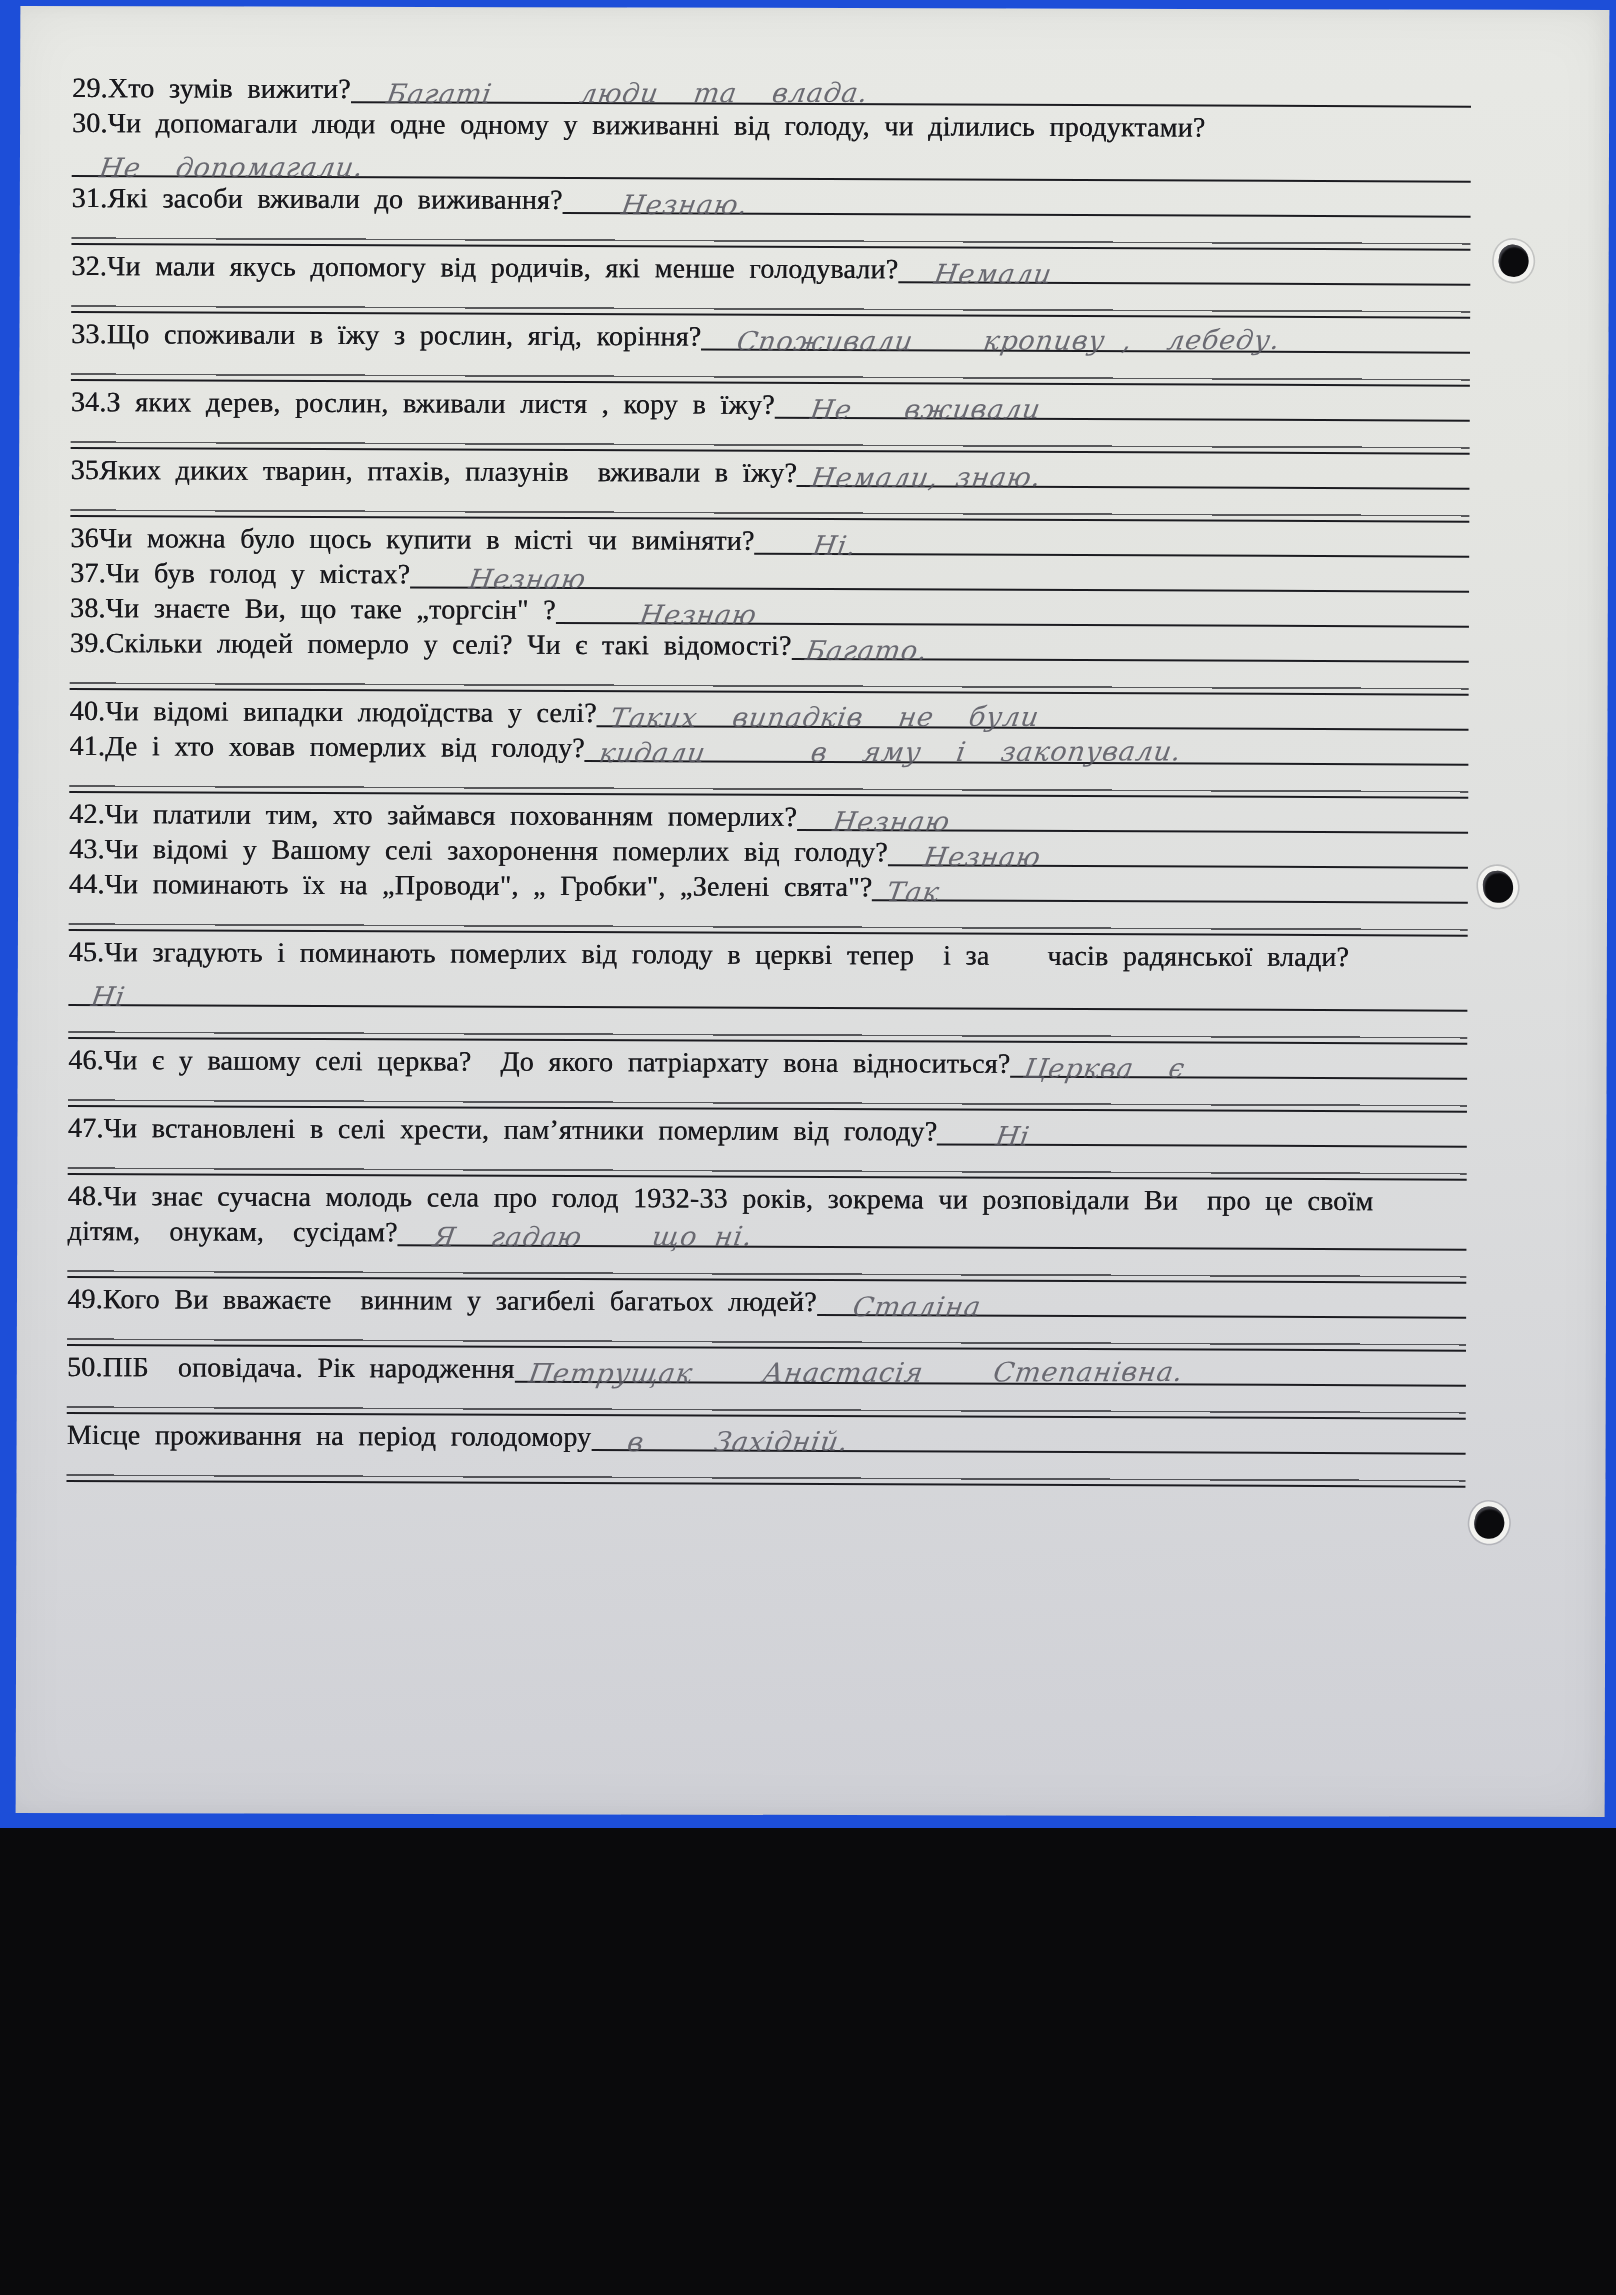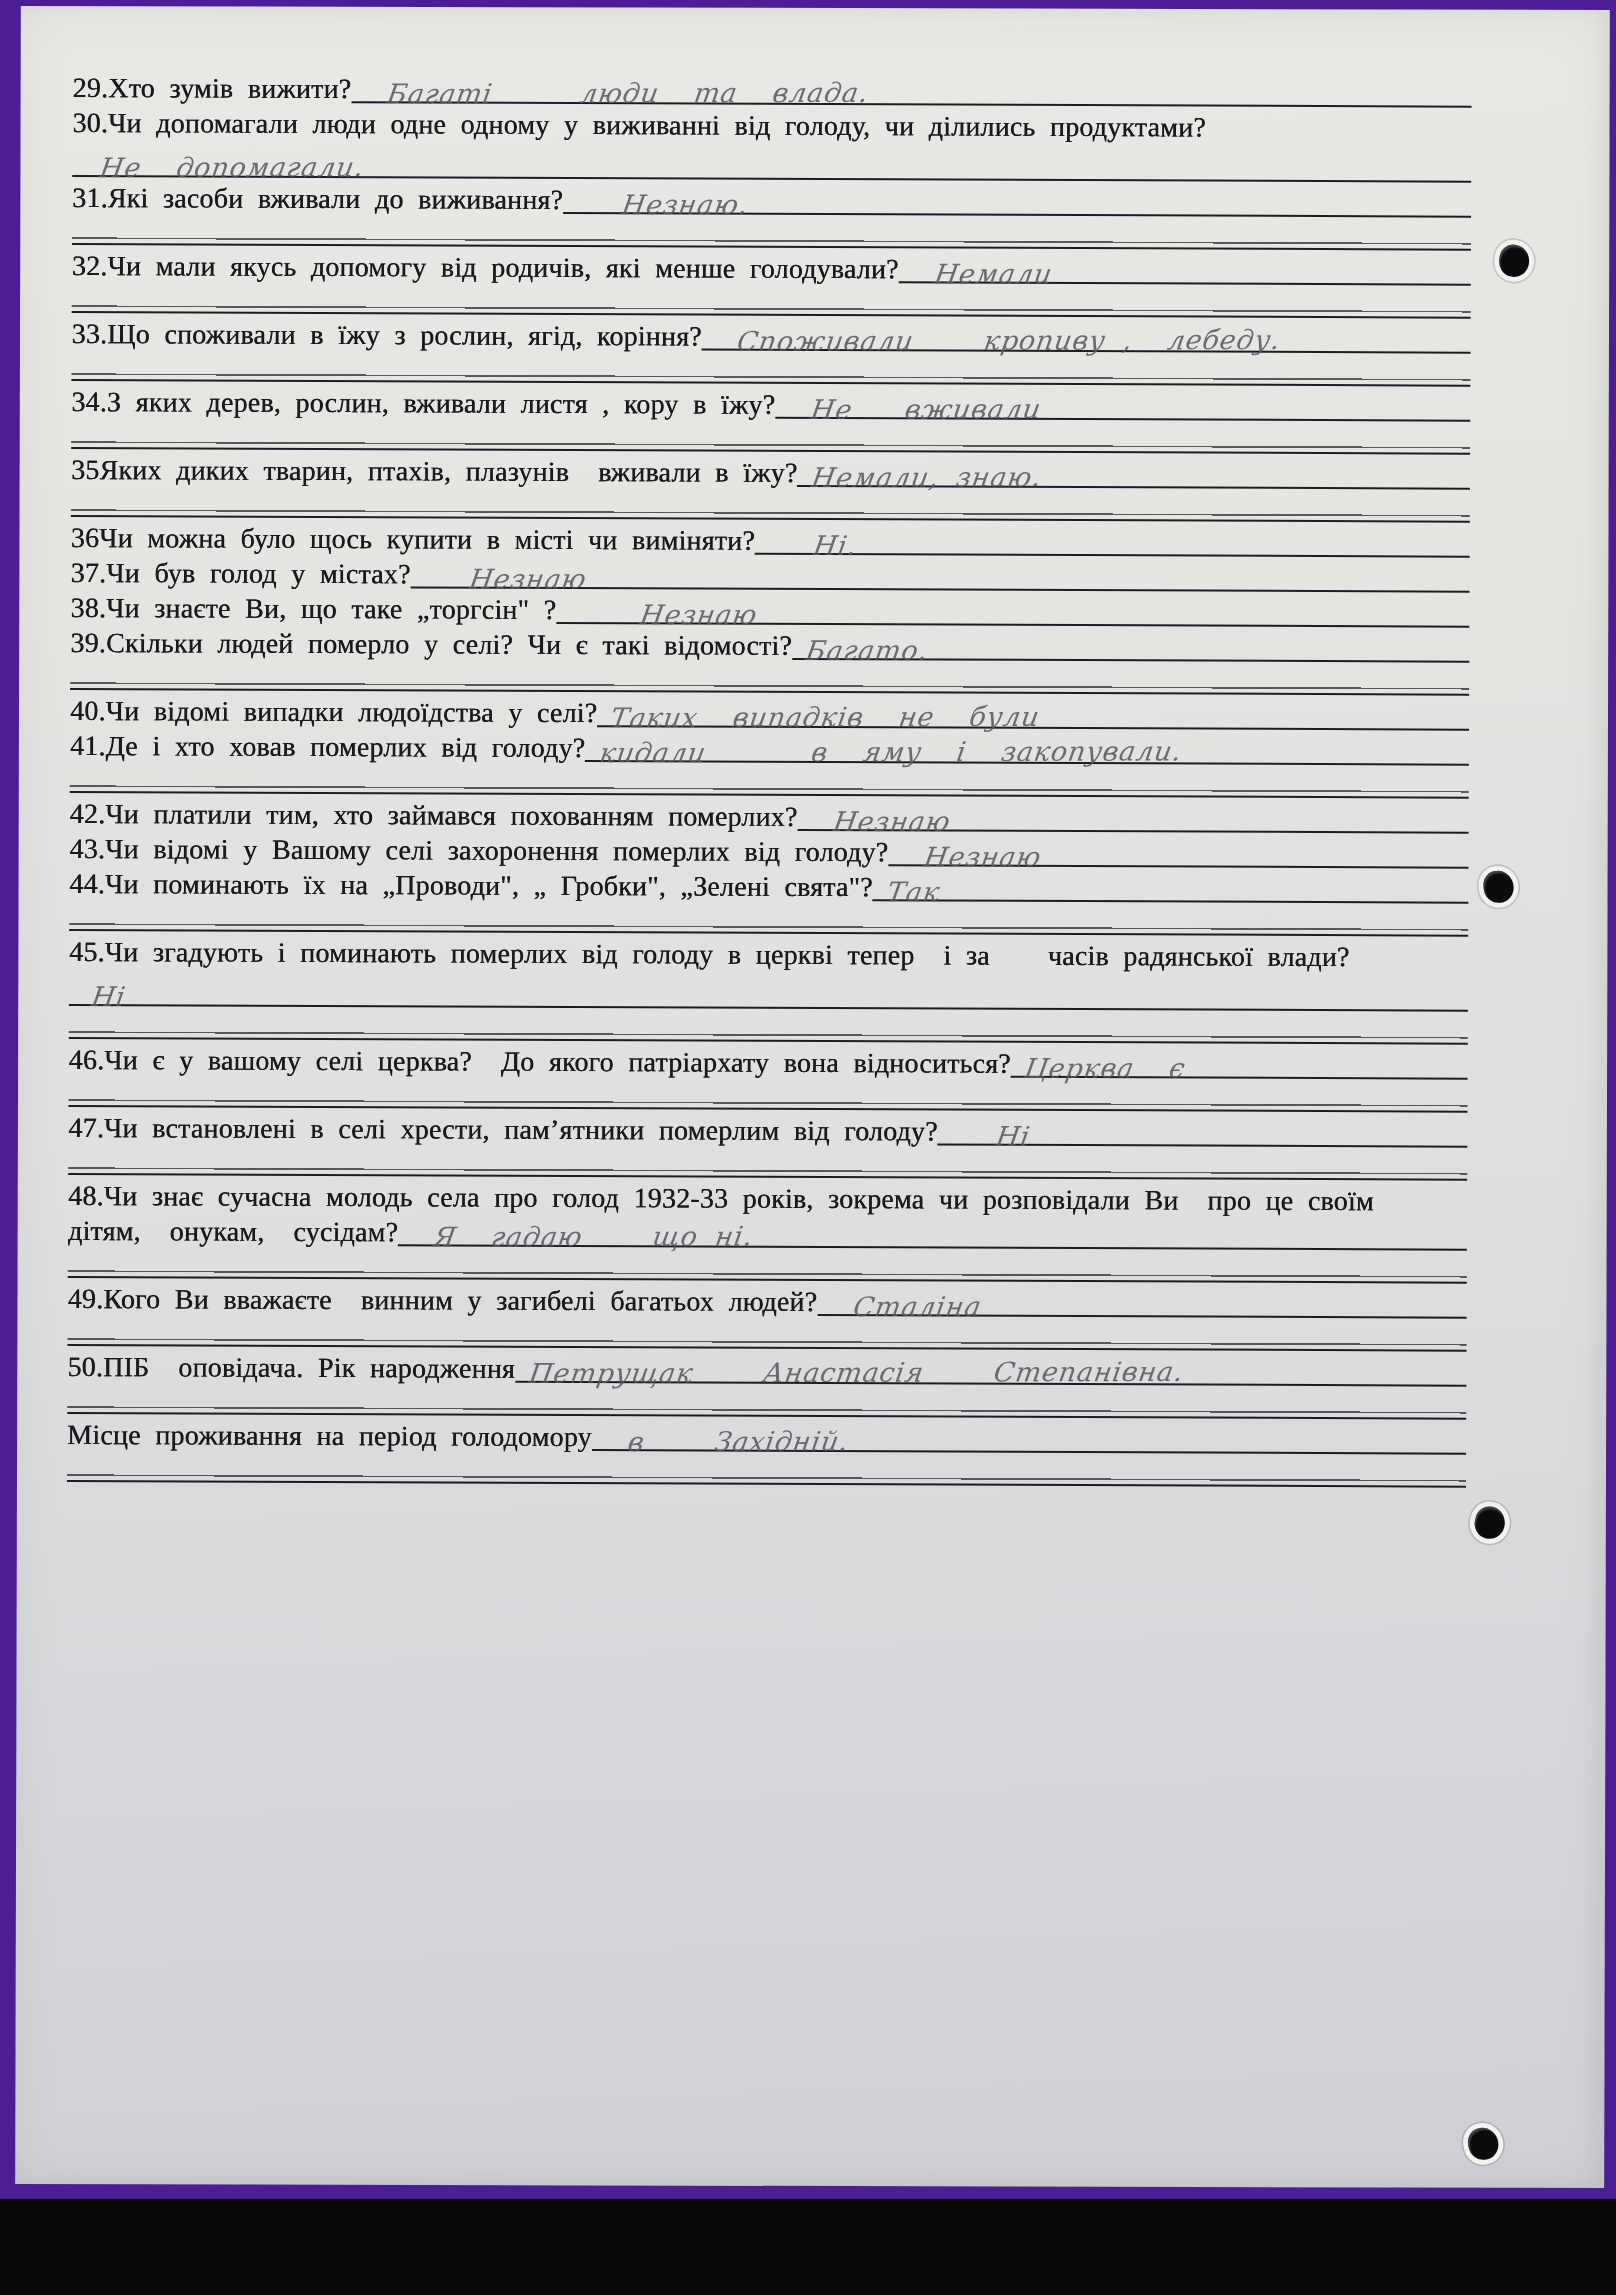--- a/index.html
+++ b/index.html
@@ -1,16 +1,16 @@
 <!DOCTYPE html>
 <html style="font-size:13px"><head>
 <meta charset="utf-8">
 <style>
   html,body{margin:0;padding:0;background:#0a0a0c;}
-  #page{position:relative;width:1617px;height:2199px;background:#4c1d95;overflow:hidden;
+  #page{position:relative;width:1617px;height:1828px;background:#1d4ed8;overflow:hidden;
         font-family:"Liberation Serif", serif;}
   #paper{position:absolute;left:18px;top:8.2px;right:9.8px;bottom:13px;
          background:linear-gradient(178deg,#e8e9e5 0%,#e4e5e1 28%,#dfe0df 50%,#d8d9db 72%,#cfd0d6 100%);
          box-shadow:inset 0 0 57px rgba(0,0,0,.05), inset -8.2px 0 18px rgba(0,0,0,.045);
          transform:rotate(.15deg);}
   #content{padding:62px 139px 0 51px;transform:rotate(.08deg);}
   .row{display:flex;align-items:flex-end;height:35px;}
   .qt{flex-shrink:0;font-size:28px;line-height:1.05;color:#1a1a1e;letter-spacing:0.2px;
       word-spacing:7.3px;white-space:pre;text-shadow:0.4px 0 0 #1a1a1e;}
   .full{height:35px;display:flex;align-items:flex-end;}

